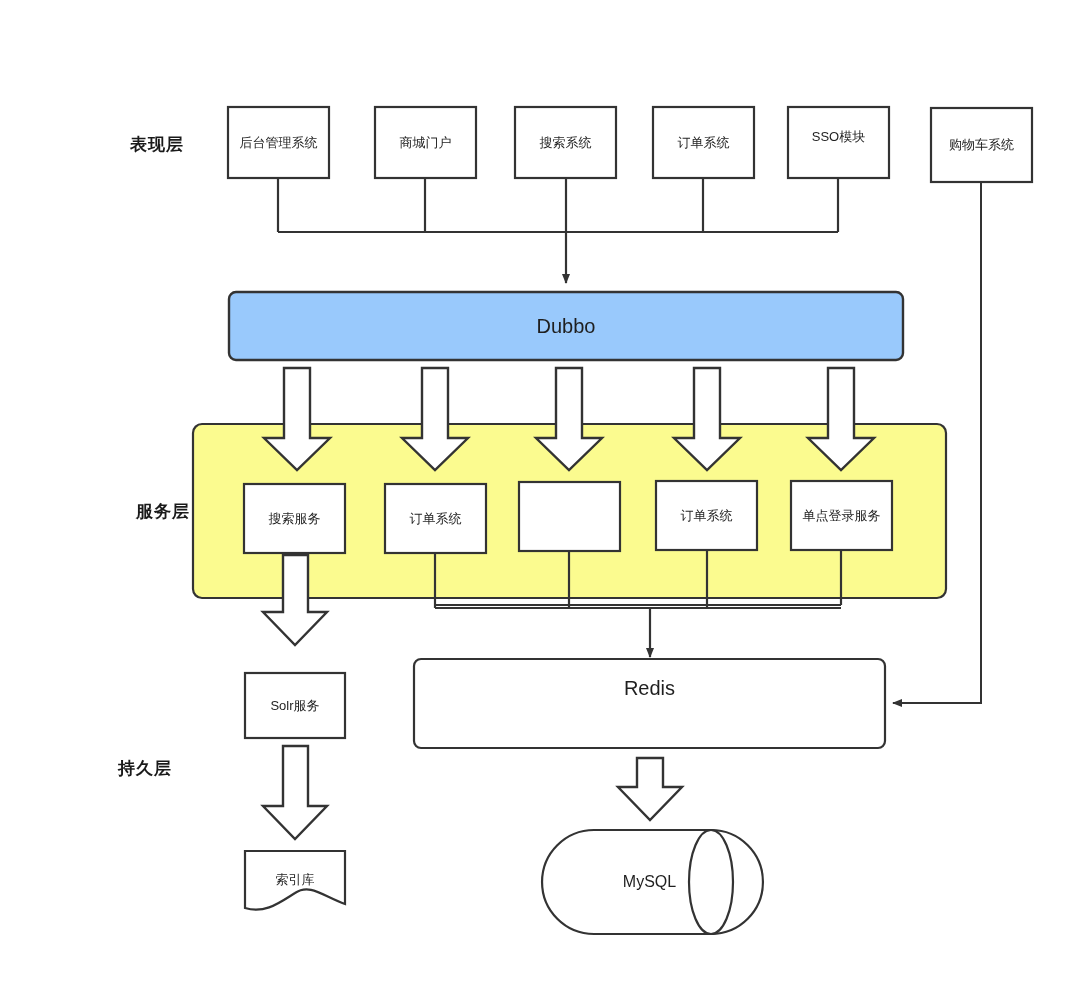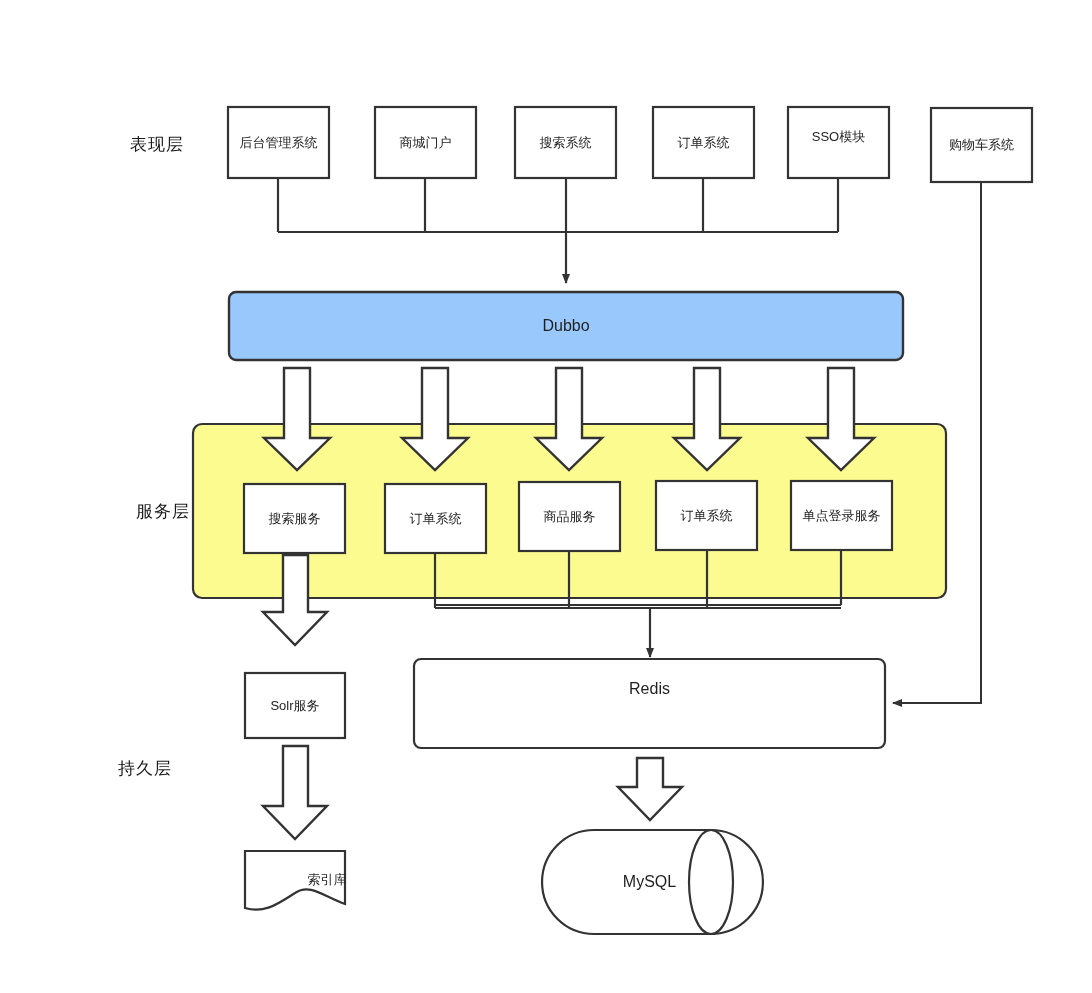--- a/index.html
+++ b/index.html
@@ -1,29 +1,29 @@
 <!DOCTYPE html>
 <html><head>
 <meta charset="utf-8">
 <title>Architecture Diagram</title>
 <style>
   html,body{margin:0;padding:0;background:#ffffff;}
   body{font-family:"Liberation Sans","DejaVu Sans",sans-serif;}
   #canvas{position:relative;width:1092px;height:993px;background:#ffffff;overflow:hidden;}
   svg#diagram{position:absolute;left:0;top:0;width:1092px;height:993px;}
   .layer-label{
-    position:absolute;font-weight:normal;font-size:17px;color:#1a1a1a;
+    position:absolute;font-weight:bold;font-size:17px;color:#1a1a1a;
     letter-spacing:1px;white-space:nowrap;
   }
   .node-text{
     position:absolute;display:flex;align-items:center;justify-content:center;
     color:#1f1f1f;white-space:nowrap;pointer-events:none;
   }
   .t-sm{font-size:13px;}
-  .t-md{font-size:16px;}
+  .t-md{font-size:20px;}
   .t-lg{font-size:16px;}
 </style>
 </head>
 <body>
 
 <div id="canvas">
 
   <svg id="diagram" viewBox="0 0 1092 993" xmlns="http://www.w3.org/2000/svg">
 
     <defs>
@@ -106,22 +106,21 @@
   <div class="node-text t-sm" style="left:375px;top:107px;width:101px;height:71px;">商城门户</div>
   <div class="node-text t-sm" style="left:515px;top:107px;width:101px;height:71px;">搜索系统</div>
   <div class="node-text t-sm" style="left:653px;top:107px;width:101px;height:71px;">订单系统</div>
   <div class="node-text t-sm" style="left:788px;top:107px;width:101px;height:59px;">SSO模块</div>
   <div class="node-text t-sm" style="left:931px;top:108px;width:101px;height:74px;">购物车系统</div>
 
   <div class="node-text t-md" style="left:229px;top:292px;width:674px;height:68px;">Dubbo</div>
 
   <div class="node-text t-sm" style="left:244px;top:484px;width:101px;height:69px;">搜索服务</div>
   <div class="node-text t-sm" style="left:385px;top:484px;width:101px;height:69px;">订单系统</div>
-  <div class="node-text t-sm" style="left:519px;top:482px;width:101px;height:69px;">商品服务</div>
   <div class="node-text t-sm" style="left:656px;top:481px;width:101px;height:69px;">订单系统</div>
   <div class="node-text t-sm" style="left:245px;top:673px;width:100px;height:65px;">Solr服务</div>
 
   <div class="node-text t-sm" style="left:791px;top:481px;width:101px;height:69px;">单点登录服务</div>
-  <div class="node-text t-sm" style="left:245px;top:851px;width:100px;height:57px;padding-left:32px;">索引库</div>
+  <div class="node-text t-sm" style="left:245px;top:851px;width:100px;height:57px;">索引库</div>
   <div class="node-text t-md" style="left:414px;top:644px;width:471px;height:89px;border-radius:18px;">Redis</div>
   <div class="node-text t-lg" style="left:566px;top:830px;width:167px;height:104px;">MySQL</div>
 
 </div>
 
 </body></html>

